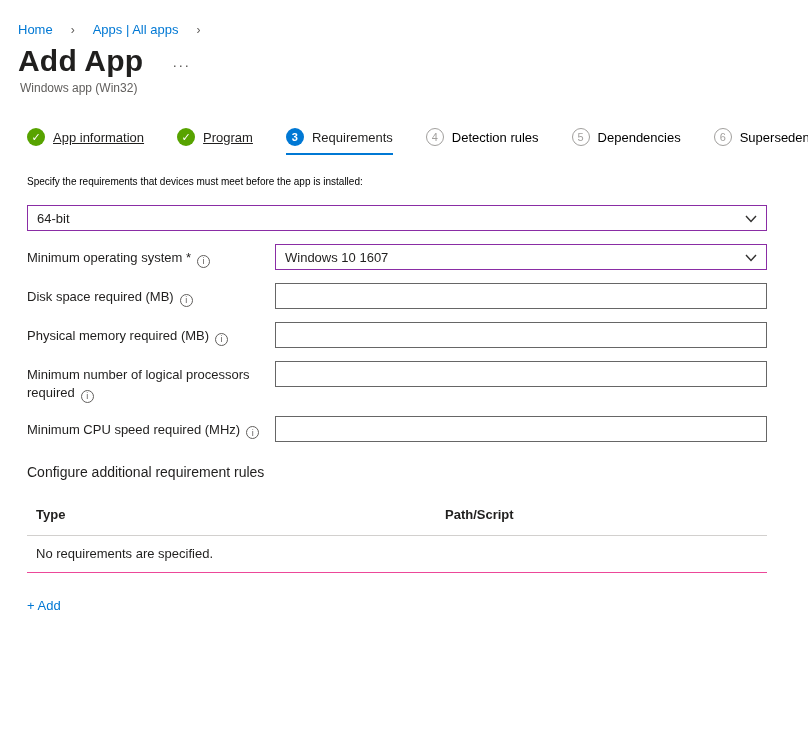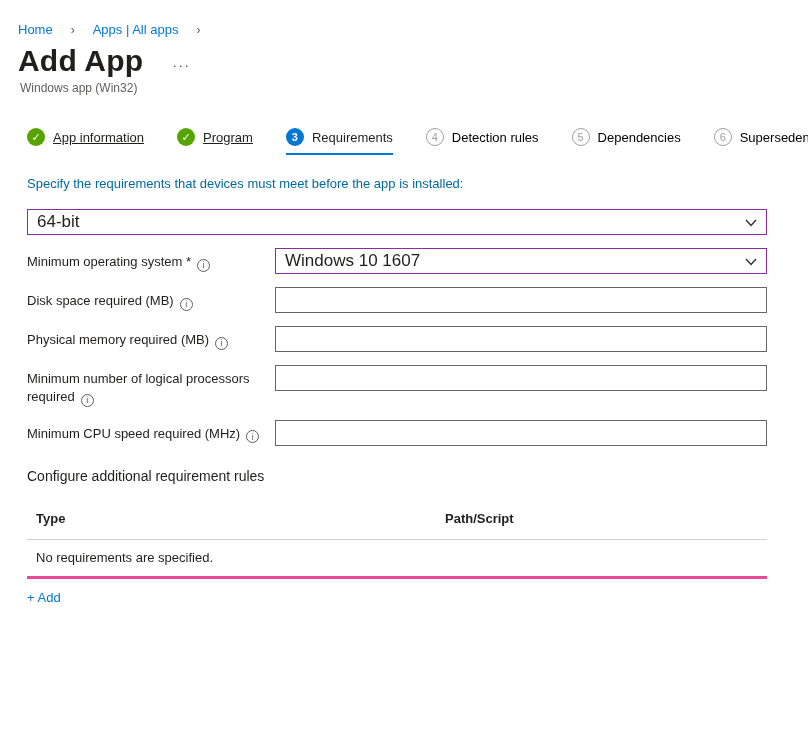--- a/index.html
+++ b/index.html
@@ -90,22 +90,22 @@
   .step.upcoming .circle { border: 1px solid #a19f9d; color: #a19f9d; background: #fff; }
   .step.upcoming .step-label { color: #000000; }
 
   
   .content {
     margin-left: 27px;
     width: 740px;
   }
   .instruction {
     margin: 21px 0 18px 0;
-    font-size: 13px;
-    color: #0369a1;
+    font-size: 10px;
+    color: #000000;
   }
   .field-row {
     display: flex;
     align-items: flex-start;
     margin-bottom: 13px;
   }
   .field-label {
     width: 248px;
     flex: 0 0 248px;
     font-size: 13px;
@@ -130,21 +130,21 @@
   .control { flex: 1; }
   .select-box {
     position: relative;
     height: 26px;
     box-sizing: border-box;
     border: 1px solid #8a2da5;
     background: #fff;
     display: flex;
     align-items: center;
     padding: 0 26px 0 9px;
-    font-size: 17px;
+    font-size: 13px;
     cursor: pointer;
   }
   .select-box .chev {
     position: absolute;
     right: 9px;
     top: 9px;
   }
   .text-input {
     width: 100%;
     height: 26px;
@@ -173,26 +173,26 @@
   .req-table th {
     text-align: left;
     font-weight: 700;
     color: #201f1e;
     padding: 12px 0 13px 9px;
     border-bottom: 1px solid #d2d0ce;
   }
   .req-table th.col-type { width: 400px; }
   .req-table td {
     padding: 10px 0 11px 9px;
-    border-bottom: 3px solid #ec4899;
+    border-bottom: 1px solid #ec4899;
     color: #201f1e;
   }
   .add-link {
     display: inline-block;
-    margin-top: 11px;
+    margin-top: 25px;
     font-size: 13px;
     color: #0078d4;
     cursor: pointer;
   }
 </style>
 </head>
 <body>
 
 <nav class="breadcrumb">
   <a>Home</a>

